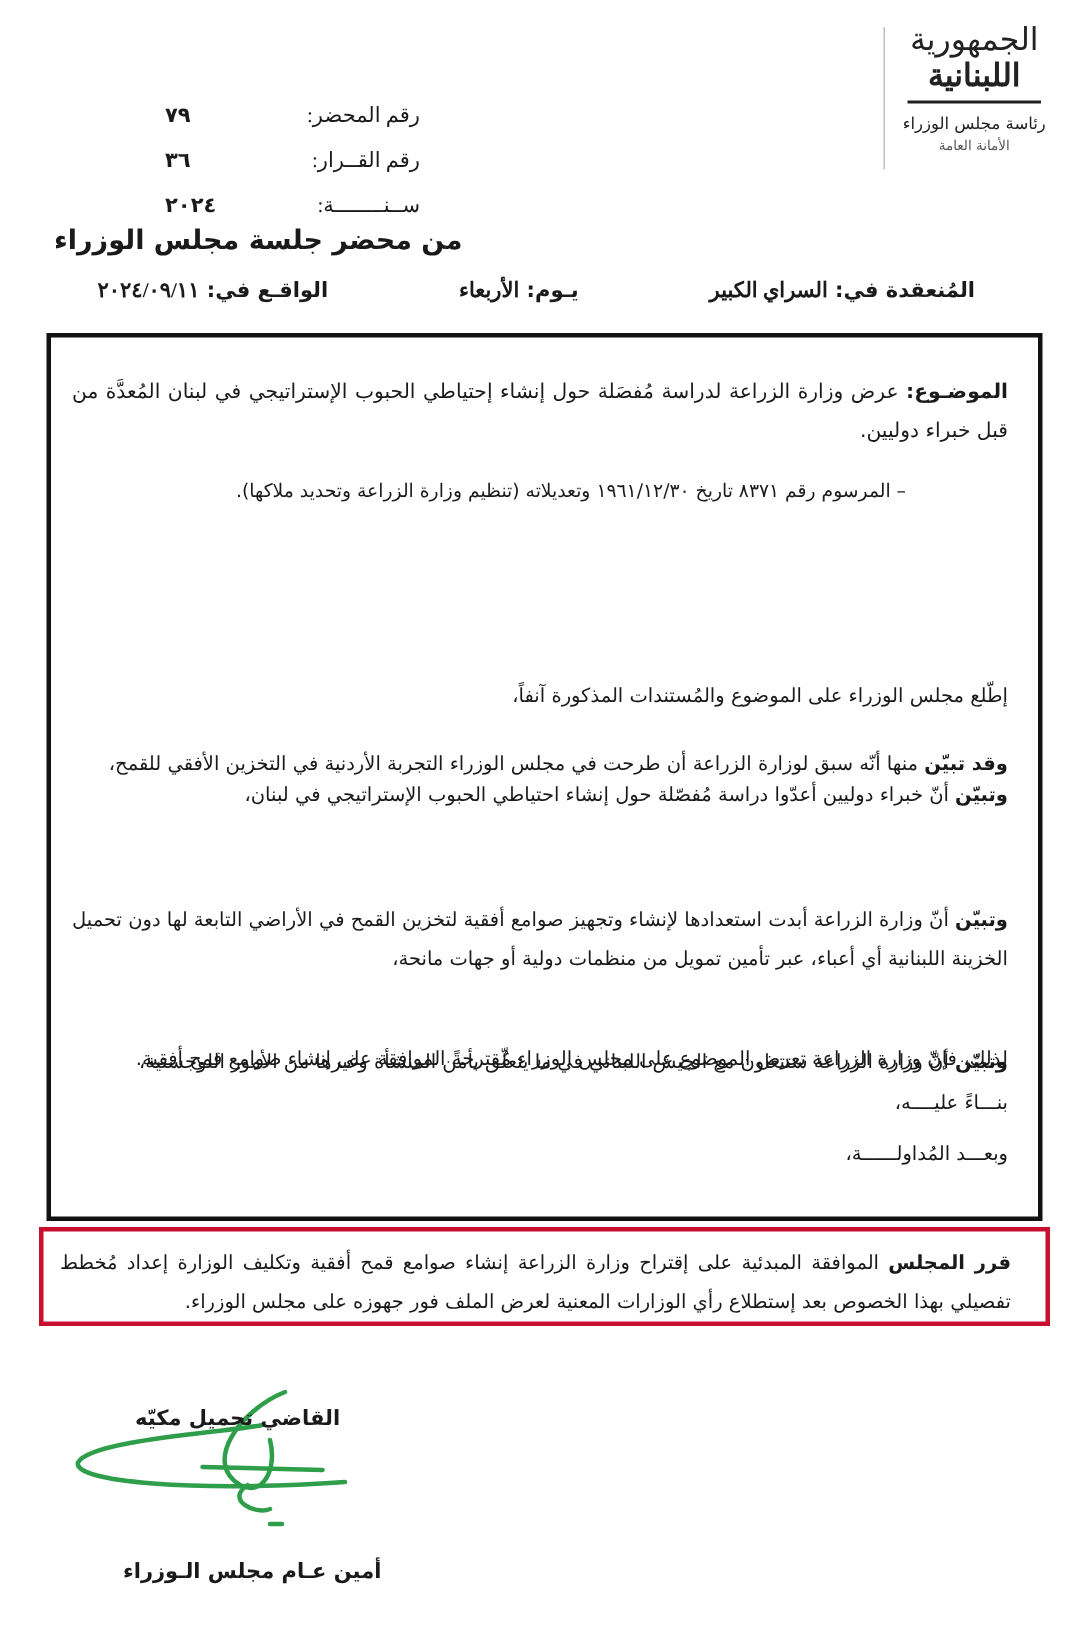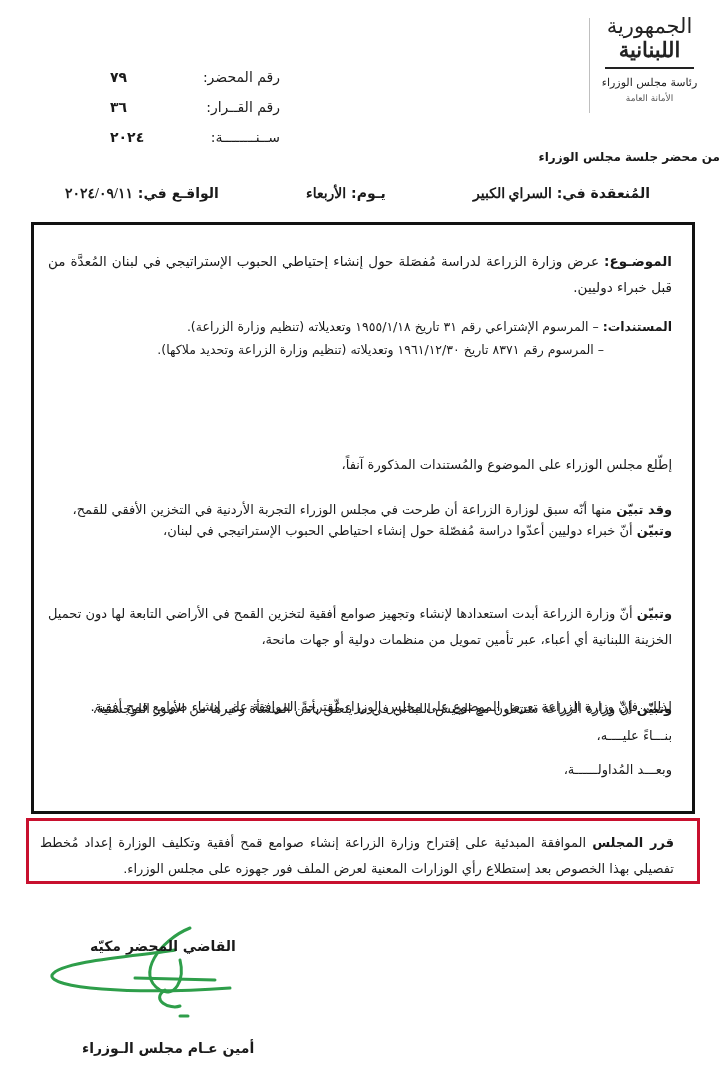--- a/index.html
+++ b/index.html
@@ -15,24 +15,24 @@
     .emblem .l1 { font-family: "DejaVu Serif", serif; font-size: 21px; font-weight: normal; line-height: 24px; letter-spacing: -1px; }
     .emblem .l2 { font-family: "DejaVu Serif", serif; font-size: 21px; font-weight: bold; line-height: 24px; letter-spacing: -1px; }
     .emblem .rule { height: 2px; background: #222; margin: 5px 8px 6px; }
     .emblem .l3 { font-family: "DejaVu Serif", serif; font-size: 11px; line-height: 16px; }
     .emblem .l4 { font-family: "DejaVu Serif", serif; font-size: 9px; line-height: 14px; color: #555; }
     .emblem-divider { right: 130px; top: 18px; width: 1px; height: 95px; background: #bfbfbf; }
 
     
     .meta { left: 110px; top: 62px; width: 170px; font-size: 14px; }
     .meta-row { display: flex; justify-content: space-between; height: 30px; align-items: center; }
-    .meta-row .lbl { font-weight: normal; }
+    .meta-row .lbl { font-weight: normal; font-family: Liberation Serif, serif; }
     .meta-row .val { font-weight: bold; letter-spacing: 2px; }
 
-    .session-title { left: 0; right: 0; top: 150px; text-align: right; font-size: 12px; font-weight: bold; padding-left: 36px; }
+    .session-title { left: 0; right: 0; top: 150px; text-align: left; font-size: 18px; font-weight: bold; padding-left: 36px; }
     .session-row { left: 65px; right: 70px; top: 185px; display: flex; justify-content: space-between; font-size: 14px; font-weight: bold; }
     .session-row span.v { font-weight: bold; font-family: Liberation Serif, serif; }
 
     
     .main-box { left: 31px; top: 222px; width: 664px; height: 592px; border: 3px solid #111; box-sizing: border-box; }
 
     .para { font-size: 13.5px; line-height: 26px; text-align: justify; }
     .para b { font-weight: bold; }
 
     .subject { right: 48px; left: 48px; top: 248px; }
@@ -94,24 +94,20 @@
 </div>
 
 <div class="abs main-box"></div>
 
 <div class="abs para subject">
   <b>الموضـوع:</b>
   <span>عرض وزارة الزراعة لدراسة مُفصَلة حول إنشاء إحتياطي الحبوب الإستراتيجي في لبنان المُعدَّة من قبل خبراء دوليين.</span>
 </div>
 
 <div class="abs docs">
-  <div>
-    <b>المستندات:</b>
-    <span>– المرسوم الإشتراعي رقم ٣١ تاريخ ١٩٥٥/١/١٨ وتعديلاته (تنظيم وزارة الزراعة).</span>
-  </div>
   <div class="indent">– المرسوم رقم ٨٣٧١ تاريخ ١٩٦١/١٢/٣٠ وتعديلاته (تنظيم وزارة الزراعة وتحديد ملاكها).</div>
 </div>
 
 <div class="abs body-p" style="top:452px;">إطّلع مجلس الوزراء على الموضوع والمُستندات المذكورة آنفاً،</div>
 
 <div class="abs body-p" style="top:497px;">
   <b>وقد تبيّن</b><span> منها أنّه سبق لوزارة الزراعة أن طرحت في مجلس الوزراء التجربة الأردنية في التخزين الأفقي للقمح،</span>
 </div>
 <div class="abs body-p" style="top:518px;">
   <b>وتبيّن</b><span> أنّ خبراء دوليين أعدّوا دراسة مُفصّلة حول إنشاء احتياطي الحبوب الإستراتيجي في لبنان،</span>
@@ -134,14 +130,14 @@
 
 <svg class="abs signature" viewBox="0 0 200 110">
   <g fill="none" stroke="#2e9e4a" stroke-width="3" stroke-linecap="round">
     <path d="M150 8 C120 20, 95 55, 120 70 C135 78, 145 60, 140 40"></path>
     <path d="M135 30 C110 35, 20 40, 12 55 C8 68, 90 75, 190 68"></path>
     <path d="M95 58 L175 60"></path>
     <path d="M125 70 C110 80, 130 90, 140 86"></path>
     <path d="M140 96 L148 96"></path>
   </g>
 </svg>
-<div class="abs sig-name">القاضي المحضر مكيّه</div>
+<div class="abs sig-name">القاضي تحميل مكيّه</div>
 <div class="abs sig-title">أمين عـام مجلس الـوزراء</div>
 
 </body></html>

